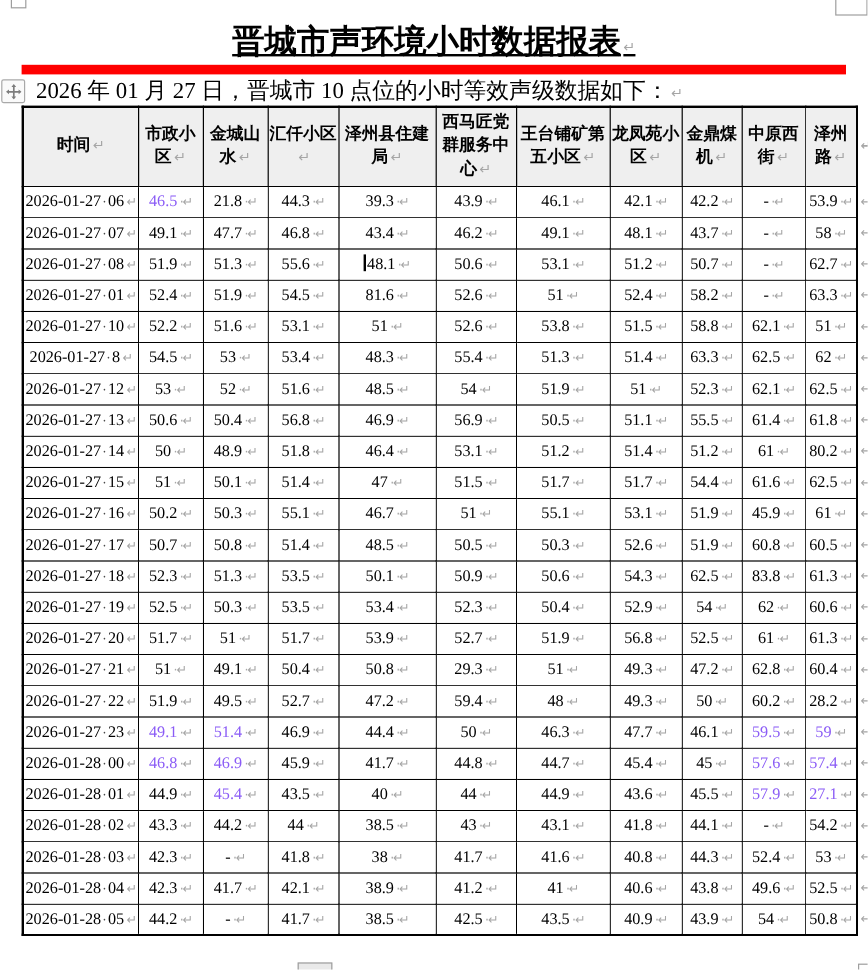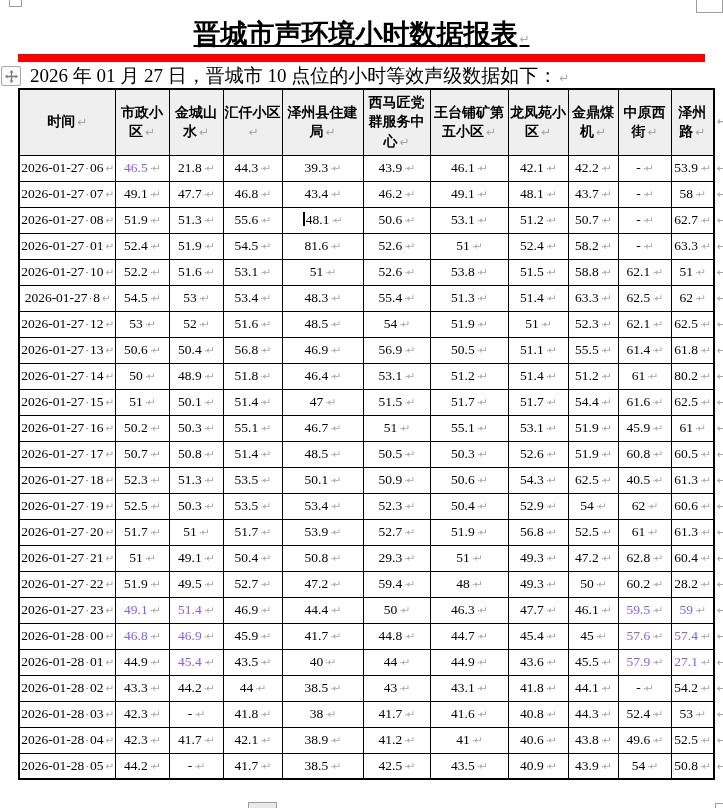--- a/index.html
+++ b/index.html
@@ -316,21 +316,21 @@
       <tr>
         <td class="time-cell"><span class="val">2026-01-27</span><span class="spdot">·</span><span class="val">18</span><span class="marks">↵</span></td>
         <td><span class="val">52.3</span><span class="marks">·↵</span></td>
         <td><span class="val">51.3</span><span class="marks">·↵</span></td>
         <td><span class="val">53.5</span><span class="marks">·↵</span></td>
         <td><span class="val">50.1</span><span class="marks">·↵</span></td>
         <td><span class="val">50.9</span><span class="marks">·↵</span></td>
         <td><span class="val">50.6</span><span class="marks">·↵</span></td>
         <td><span class="val">54.3</span><span class="marks">·↵</span></td>
         <td><span class="val">62.5</span><span class="marks">·↵</span></td>
-        <td><span class="val">40.5</span><span class="marks">·↵</span></td>
+        <td><span class="val">83.8</span><span class="marks">·↵</span></td>
         <td><span class="val">61.3</span><span class="marks">·↵</span><span class="row-end-mark">↵</span></td>
       </tr>
       <tr>
         <td class="time-cell"><span class="val">2026-01-27</span><span class="spdot">·</span><span class="val">19</span><span class="marks">↵</span></td>
         <td><span class="val">52.5</span><span class="marks">·↵</span></td>
         <td><span class="val">50.3</span><span class="marks">·↵</span></td>
         <td><span class="val">53.5</span><span class="marks">·↵</span></td>
         <td><span class="val">53.4</span><span class="marks">·↵</span></td>
         <td><span class="val">52.3</span><span class="marks">·↵</span></td>
         <td><span class="val">50.4</span><span class="marks">·↵</span></td>

